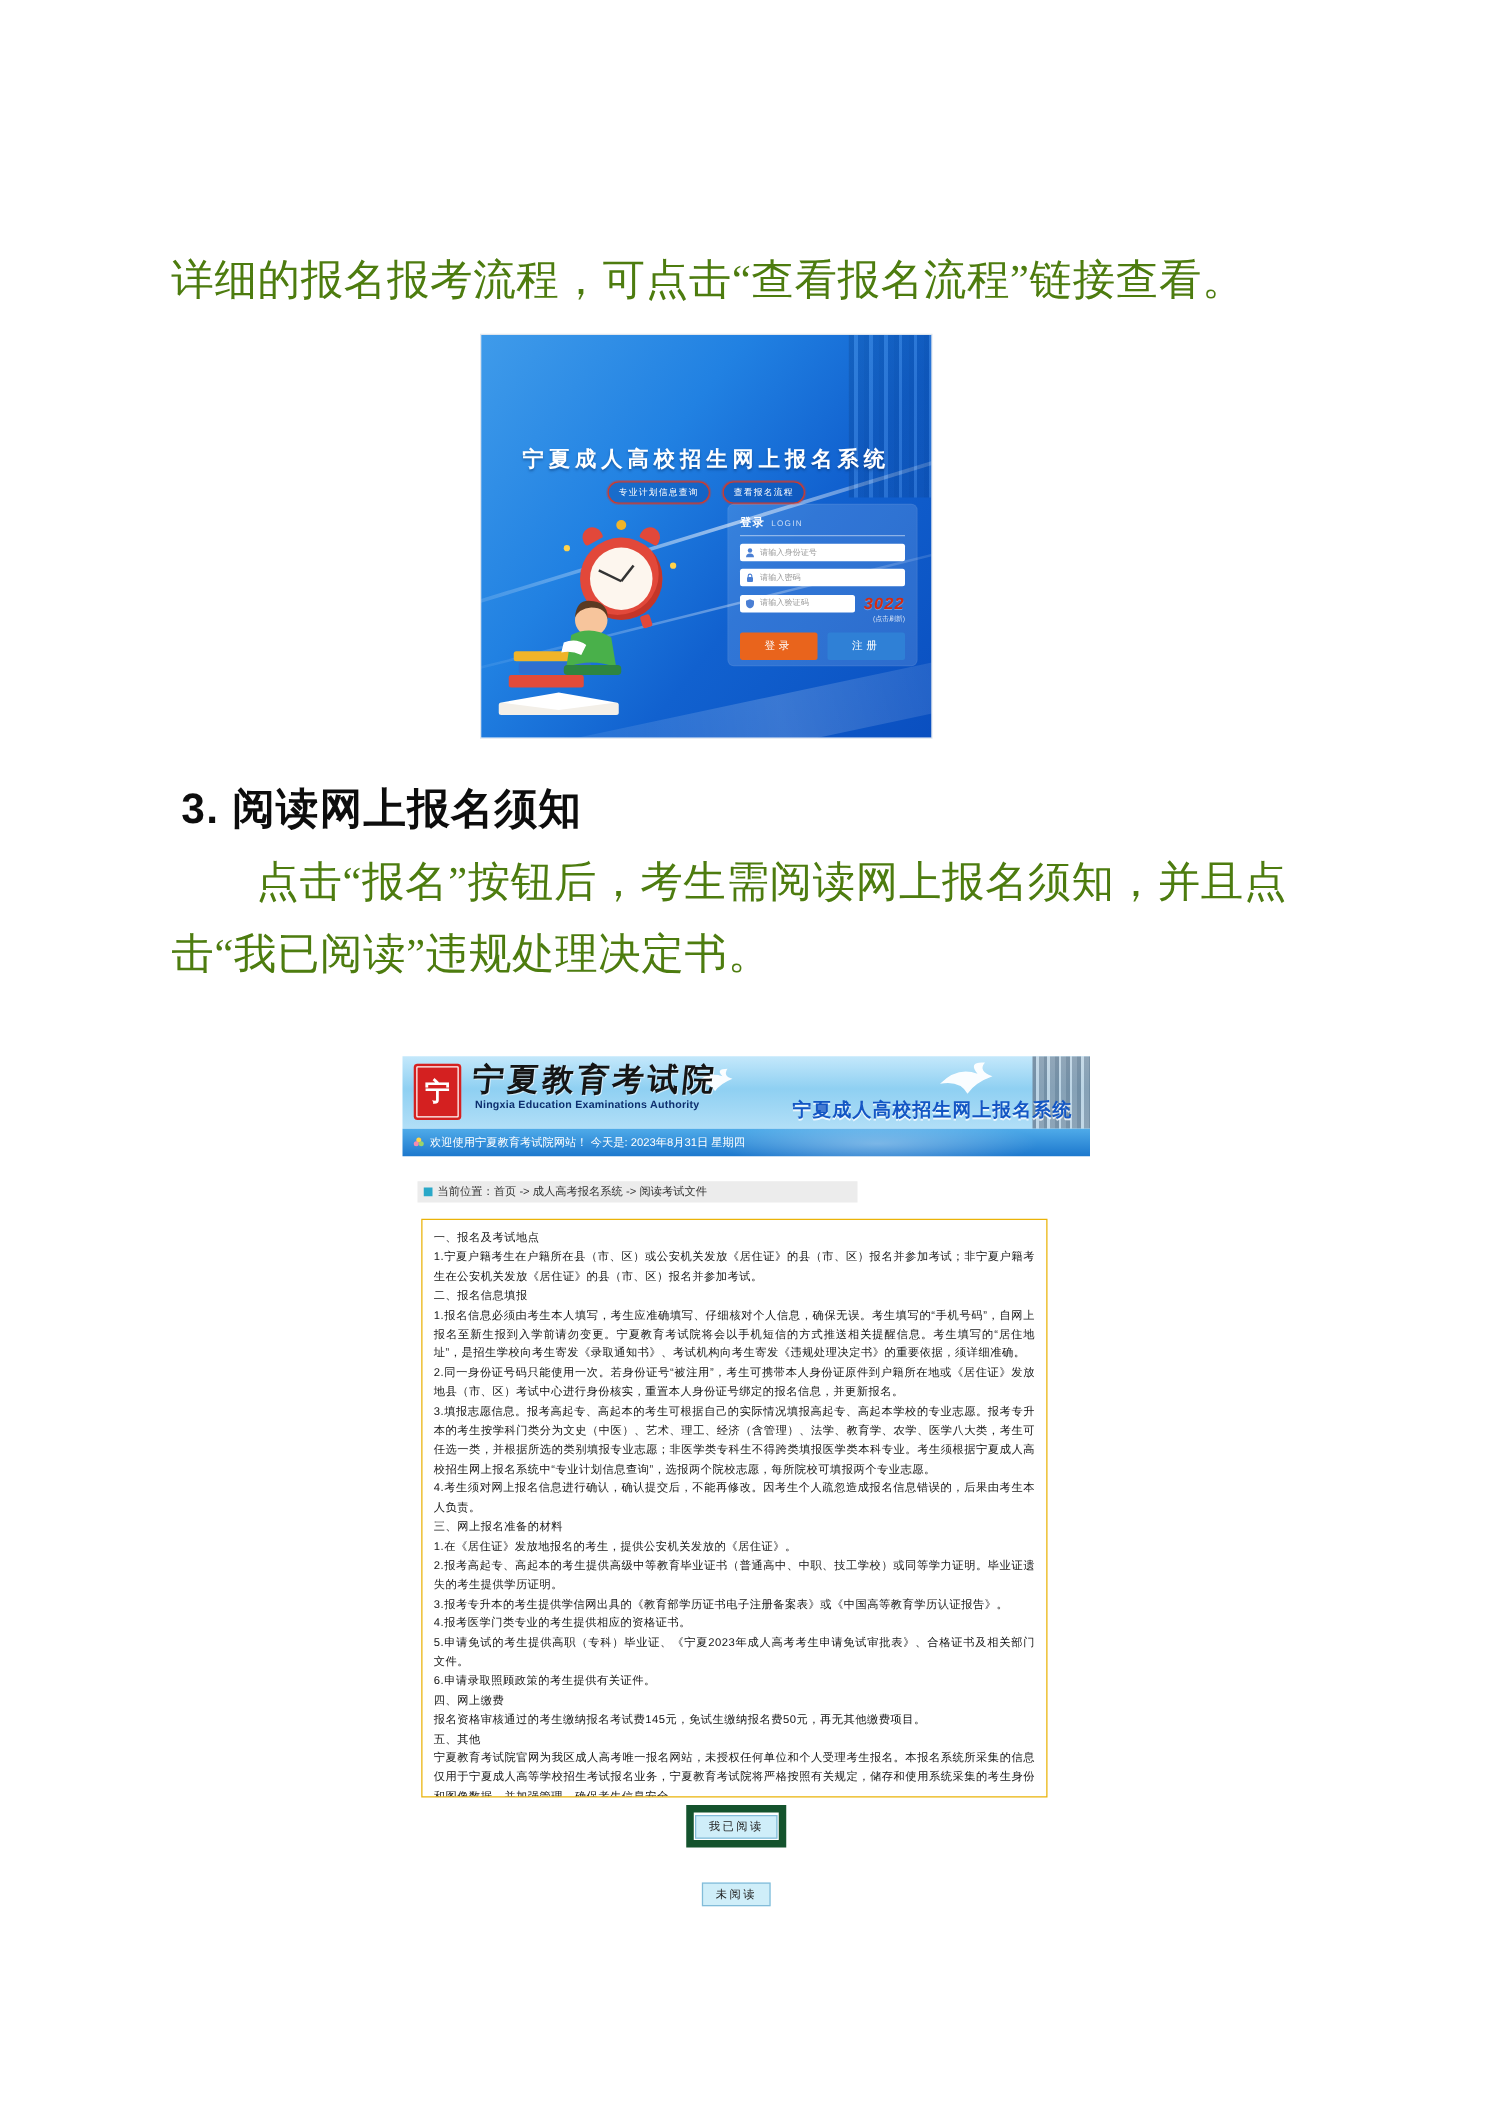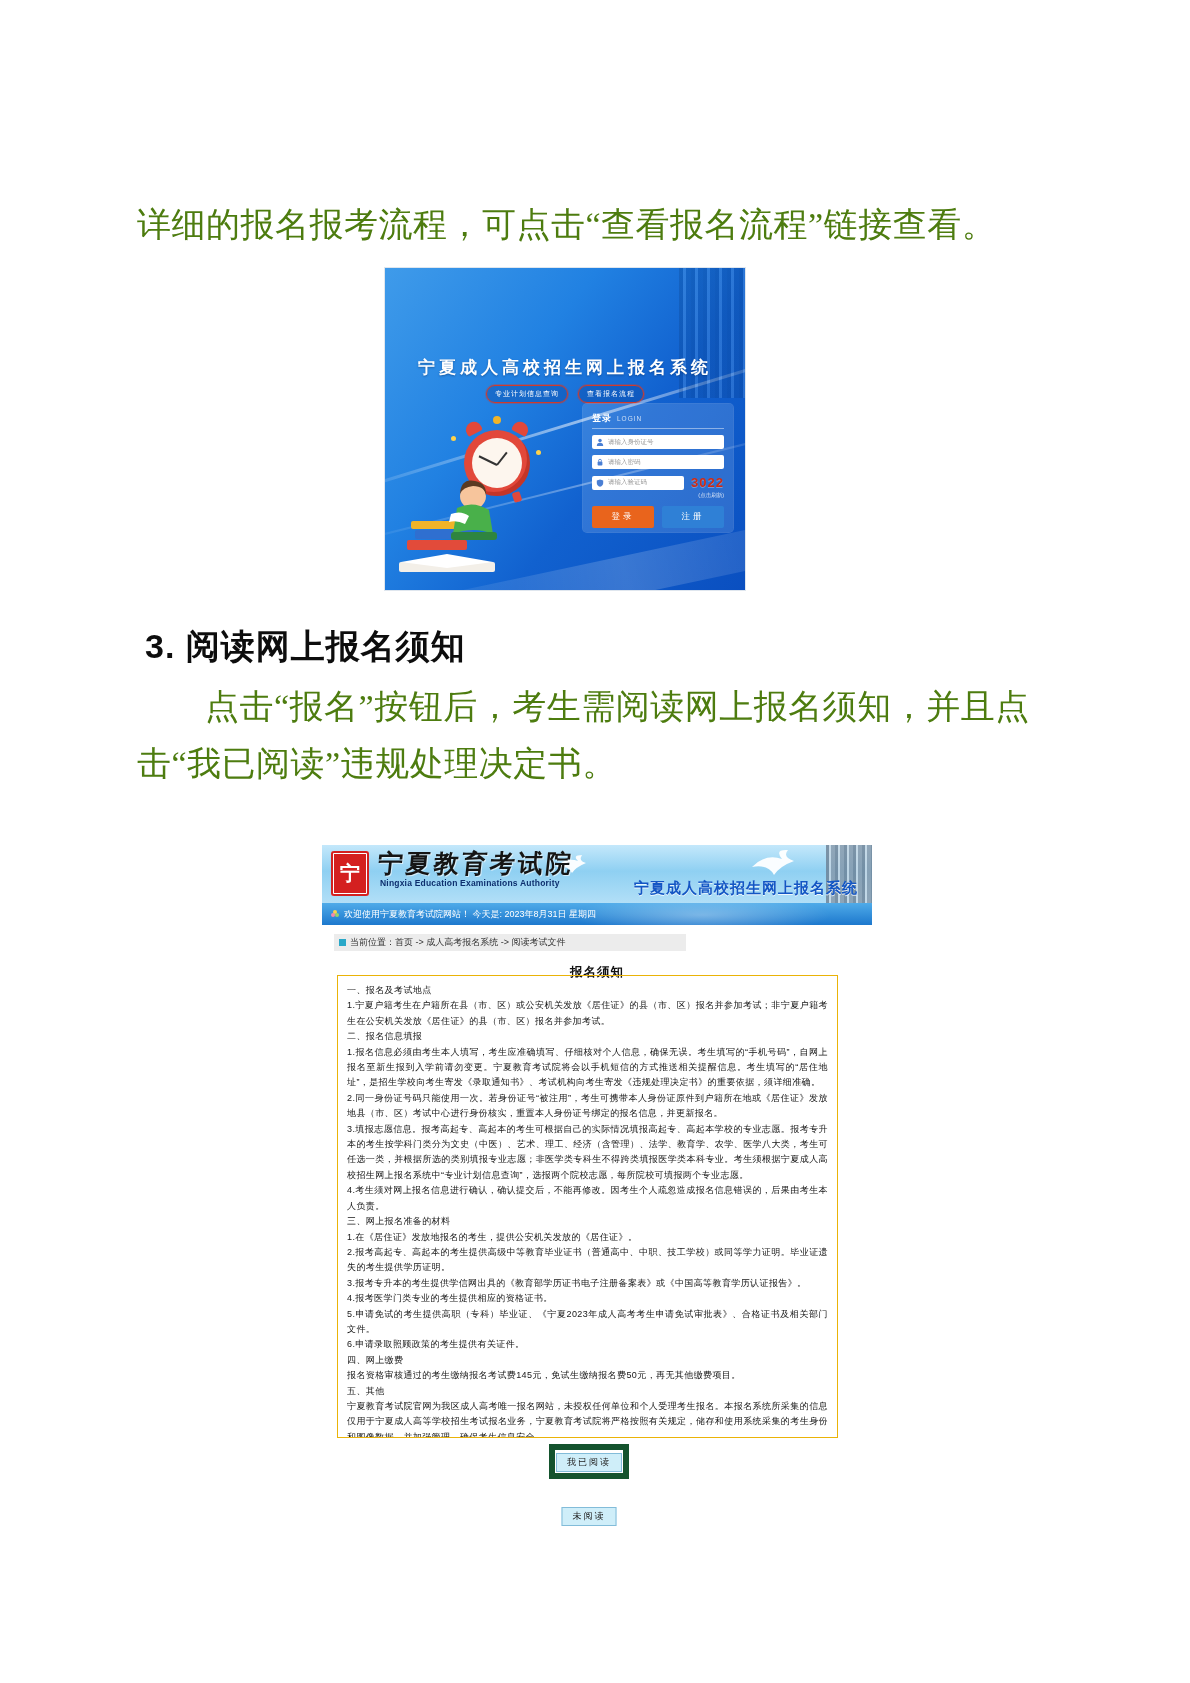--- a/index.html
+++ b/index.html
@@ -78,21 +78,21 @@
   .login-head .en { color:rgba(255,255,255,.75); font-size:6.5px; letter-spacing:1px; }
   .fld {
     margin-top:6px; height:14px; background:#ffffff; border-radius:2px;
     display:flex; align-items:center; padding:0 4px; cursor:text;
   }
   .fld .ficon { width:8px; height:8px; flex:0 0 auto; }
   .fld .ph { font-size:6.5px; color:#9a9a9a; margin-left:4px; white-space:nowrap; }
   .captcha-row { display:flex; align-items:center; }
   .captcha-row .fld { flex:0 0 92px; }
   .captcha-val {
-    margin-left:7px; margin-top:6px; color:#d42a10; font-weight:bold; 
+    margin-left:7px; margin-top:6px; color:#d42a10; font-weight:bold; font-style:italic;
     font-size:13px; letter-spacing:1px; cursor:pointer; text-shadow:0 1px 0 rgba(255,255,255,.3);text-align:right;
   }
   .captcha-hint { text-align:right; font-size:5.5px; color:rgba(255,255,255,.8); margin-top:2px; }
   .login-btn-row { display:flex; gap:8px; margin-top:7px; }
   .btn-login, .btn-register {
     flex:1; text-align:center; color:#fff; font-size:8.5px; padding:5px 0;
     border-radius:2px; letter-spacing:3px; cursor:pointer;
   }
   .btn-login { background:#e9641c; }
   .btn-register { background:#2f80d6; }
@@ -133,21 +133,21 @@
     background:repeating-linear-gradient(90deg,#6b7f93 0 3px,#c7d6e2 3px 5px,#8496a8 5px 9px);
   }
   .welcome-bar {
     height:22px; background:linear-gradient(180deg,#4fabe9 0%,#1d78cd 100%);
     color:#ffffff; font-size:9px; line-height:22px; padding-left:8px;
     display:flex; align-items:center; gap:4px; position:relative; overflow:hidden;
   }
   .welcome-bar .shine { position:absolute; right:40px; top:-8px; width:260px; height:40px;
     background:radial-gradient(ellipse at center,rgba(255,255,255,.35),rgba(255,255,255,0) 70%); }
   .crumb-bar {
-    margin:9px 0 0 12px; width:352px; height:17px; background:#ececec;
+    margin:20px 0 0 12px; width:352px; height:17px; background:#ececec;
     font-size:9px; color:#333; line-height:17px; display:flex; align-items:center; gap:4px; padding-left:5px;
   }
   .crumb-icon { width:7px; height:7px; background:#2aa8c8; display:inline-block; }
   .notice-title { margin-top:13px; text-align:center; font-weight:bold; font-size:12.5px; color:#111; letter-spacing:1px; }
   .notice-box {
     position:absolute; left:15px; top:130px; width:501px; height:463px;
     border:1px solid #eab308; padding:7px 9px; overflow:hidden;
     font-size:9px; line-height:15.4px; color:#151515; text-align:justify;
     white-space:pre-wrap; letter-spacing:0.4px;
   }
@@ -270,21 +270,20 @@
     </svg>
     <span>欢迎使用宁夏教育考试院网站！ 今天是: 2023年8月31日 星期四</span>
     <div class="shine"></div>
   </div>
 
   <div class="crumb-bar">
     <span class="crumb-icon"></span>
     <span>当前位置：首页 -&gt; 成人高考报名系统 -&gt; 阅读考试文件</span>
   </div>
 
-  <div class="notice-title">报名须知</div>
 
   <div class="notice-box">一、报名及考试地点
 1.宁夏户籍考生在户籍所在县（市、区）或公安机关发放《居住证》的县（市、区）报名并参加考试；非宁夏户籍考生在公安机关发放《居住证》的县（市、区）报名并参加考试。
 二、报名信息填报
 1.报名信息必须由考生本人填写，考生应准确填写、仔细核对个人信息，确保无误。考生填写的“手机号码”，自网上报名至新生报到入学前请勿变更。宁夏教育考试院将会以手机短信的方式推送相关提醒信息。考生填写的“居住地址”，是招生学校向考生寄发《录取通知书》、考试机构向考生寄发《违规处理决定书》的重要依据，须详细准确。
 2.同一身份证号码只能使用一次。若身份证号“被注用”，考生可携带本人身份证原件到户籍所在地或《居住证》发放地县（市、区）考试中心进行身份核实，重置本人身份证号绑定的报名信息，并更新报名。
 3.填报志愿信息。报考高起专、高起本的考生可根据自己的实际情况填报高起专、高起本学校的专业志愿。报考专升本的考生按学科门类分为文史（中医）、艺术、理工、经济（含管理）、法学、教育学、农学、医学八大类，考生可任选一类，并根据所选的类别填报专业志愿；非医学类专科生不得跨类填报医学类本科专业。考生须根据宁夏成人高校招生网上报名系统中“专业计划信息查询”，选报两个院校志愿，每所院校可填报两个专业志愿。
 4.考生须对网上报名信息进行确认，确认提交后，不能再修改。因考生个人疏忽造成报名信息错误的，后果由考生本人负责。
 三、网上报名准备的材料
 1.在《居住证》发放地报名的考生，提供公安机关发放的《居住证》。

